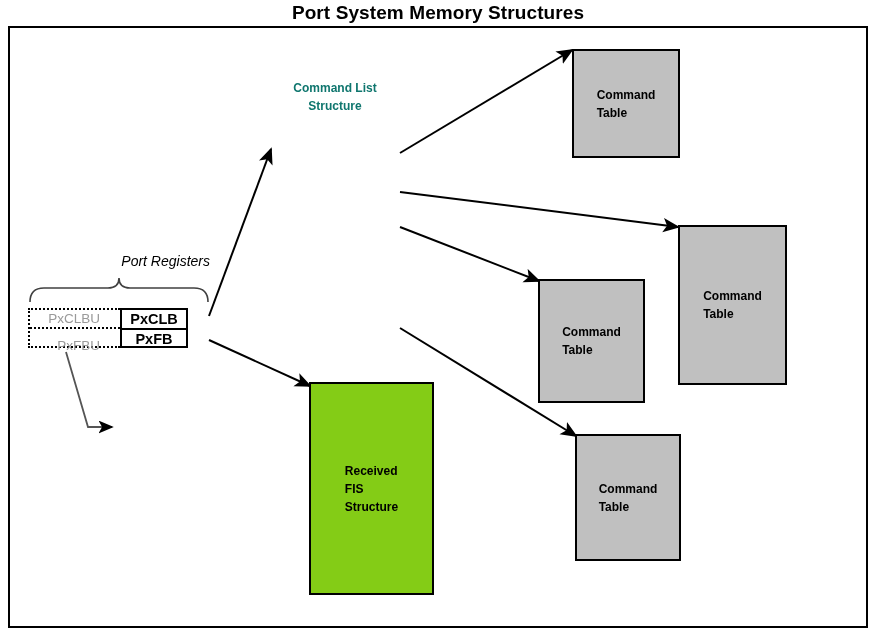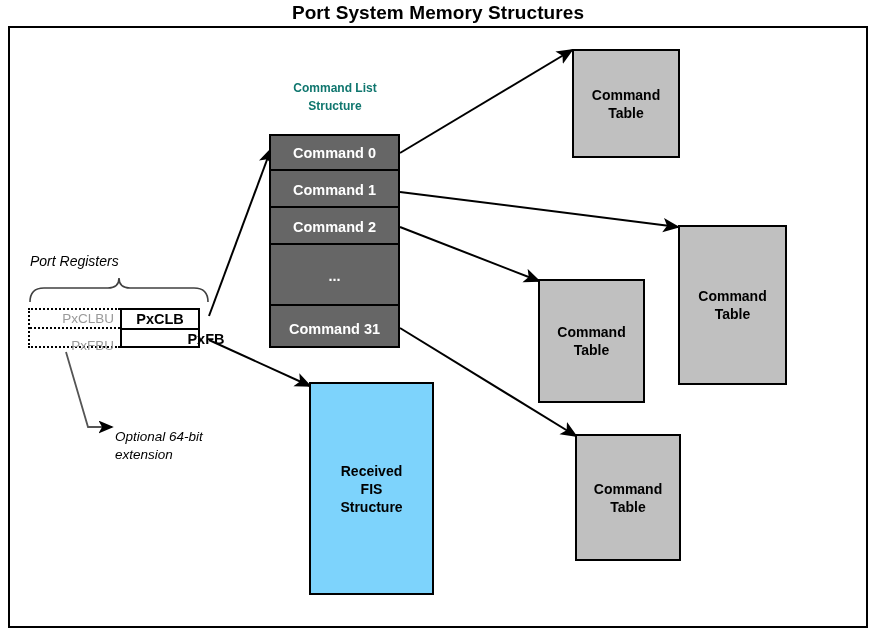--- a/index.html
+++ b/index.html
@@ -85,28 +85,27 @@
     color: #0f766e;
   }
   .box {
     position: absolute;
     background: #c0c0c0;
     border: 2px solid #000000;
     box-sizing: border-box;
     display: flex;
     align-items: center;
     justify-content: center;
-    text-align: center;
-    font-size: 14px;
+    font-size: 12px;
     font-weight: bold;
     line-height: 18px;
     color: #000000;
   }
   .box.fis {
-    background: #7dd3fc;
+    background: #84cc16;
   }
   #cmdtable-1 { left: 572px; top: 49px;  width: 108px; height: 109px; }
   #cmdtable-2 { left: 678px; top: 225px; width: 109px; height: 160px; }
   #cmdtable-3 { left: 538px; top: 279px; width: 107px; height: 124px; }
   #cmdtable-4 { left: 575px; top: 434px; width: 106px; height: 127px; }
   #received-fis { left: 309px; top: 382px; width: 125px; height: 213px; }
 
   .reg-group {
     position: absolute;
     left: 28px;
@@ -121,57 +120,57 @@
     width: 92px;
     height: 40px;
     border: 2px dotted #000000;
     border-right: none;
     box-sizing: border-box;
   }
   .reg-main {
     position: absolute;
     left: 92px;
     top: 0;
-    width: 80px;
+    width: 68px;
     height: 40px;
     border: 2px solid #000000;
     box-sizing: border-box;
   }
   .reg-cell {
     position: absolute;
     left: 0;
     width: 100%;
     height: 19px;
     display: flex;
     align-items: center;
     justify-content: center;
     box-sizing: border-box;
     font-size: 13.5px;
   }
   .reg-cell.top { top: 0px; }
   .reg-cell.bot { top: 26px; }
   .reg-main .reg-cell.top { border-bottom: 2px solid #000000; height: 20px; }
-  .reg-main .reg-cell.bot { top: 20px; height: 18px; margin-left: 46px; }
+  .reg-main .reg-cell.bot { top: 20px; height: 18px; }
   .reg-ext .reg-cell {
     color: #9a9a9a;
     justify-content: flex-end;
-    padding-right: 6px;
+    padding-right: 20px;
   }
   .reg-ext .reg-cell.top { border-bottom: 2px dotted #000000; }
   .reg-main .reg-cell {
     color: #000000;
     font-weight: bold;
     font-size: 14.5px;
   }
   #port-registers-label {
     position: absolute;
     left: 30px;
     top: 253px;
     width: 180px;
-    text-align: left;
+    text-align: right;
     font-size: 14px;
     font-style: italic;
     color: #000000;
   }
   #optional-ext-label {
     position: absolute;
     left: 115px;
     top: 428px;
     width: 140px;
     font-size: 13.5px;
@@ -211,27 +210,20 @@
     <path d="M30,302 Q30,288 44,288 L108,288 Q119,288 119,278 Q119,288 130,288 L194,288 Q208,288 208,302" fill="none" stroke="#404040" stroke-width="1.6"></path>
 
     <path d="M66,352 L88,427 L112,427" fill="none" stroke="#555555" stroke-width="1.8" marker-end="url(#arrowhead)"></path>
   </svg>
 
   <div class="cmd-list-label">
     <span>Command List</span><br>
     <span>Structure</span>
   </div>
 
-  <div class="cmd-list">
-    <div class="cmd-row r0 sep">Command 0</div>
-    <div class="cmd-row r1 sep">Command 1</div>
-    <div class="cmd-row r2 sep">Command 2</div>
-    <div class="cmd-row r3 sep">...</div>
-    <div class="cmd-row r4">Command 31</div>
-  </div>
 
   <div class="box" id="cmdtable-1">
     <div>
       <span>Command</span><br>
       <span>Table</span>
     </div>
   </div>
 
   <div class="box" id="cmdtable-2">
     <div>
@@ -268,18 +260,14 @@
     <div class="reg-ext">
       <div class="reg-cell top">PxCLBU</div>
       <div class="reg-cell bot">PxFBU</div>
     </div>
     <div class="reg-main">
       <div class="reg-cell top">PxCLB</div>
       <div class="reg-cell bot">PxFB</div>
     </div>
   </div>
 
-  <div id="optional-ext-label">
-    <span>Optional 64-bit</span><br>
-    <span>extension</span>
-  </div>
 
 </div>
 
 </body></html>

